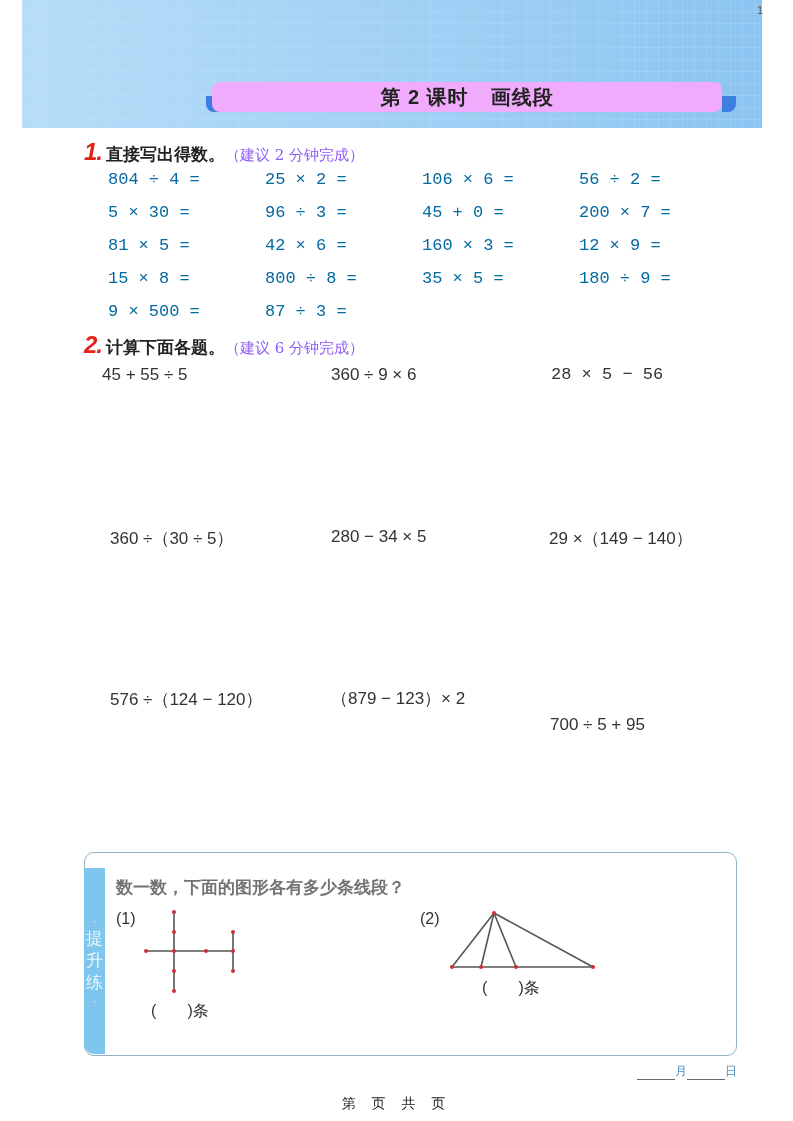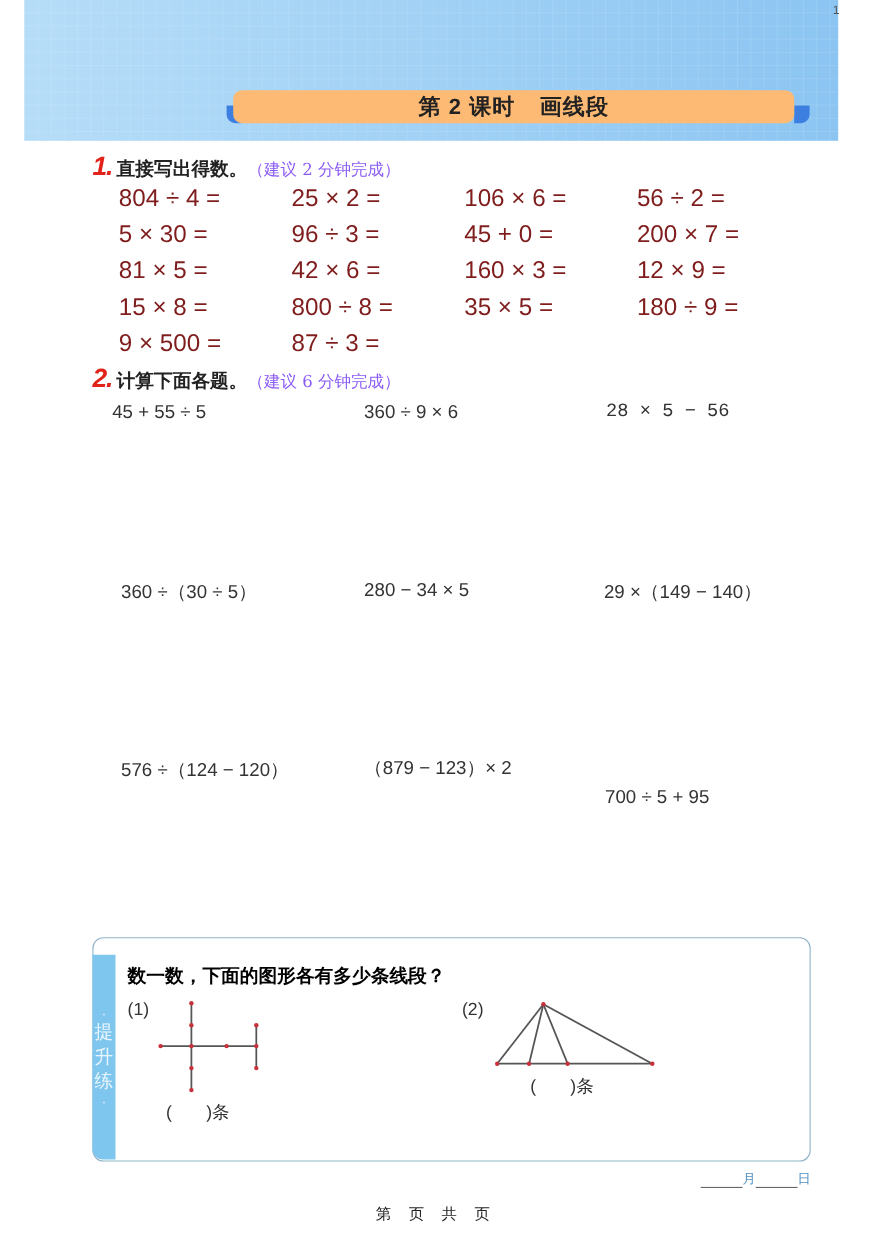--- a/index.html
+++ b/index.html
@@ -24,60 +24,60 @@
   .title-tab-left {
     position:absolute; left:206px; top:96px; width:14px; height:16px;
     background:#3d7fe0; border-radius:0 0 0 8px;
   }
   .title-tab-right {
     position:absolute; left:722px; top:96px; width:14px; height:16px;
     background:#3d7fe0; border-radius:0 0 8px 0;
   }
   .title-bar {
     position:absolute; left:212px; top:82px; width:510px; height:30px;
-    background:#fdba74; border-radius:8px;
+    background:#f0abfc; border-radius:8px;
     display:flex; align-items:center; justify-content:center;
     font-size:20px; font-weight:bold; color:#222; letter-spacing:1px;
   }
   .title-bar .gap { display:inline-block; width:22px; }
 
   .q-head {
     position:absolute; left:84px; display:flex; align-items:baseline;
   }
   .q-num {
     color:#e2231a; font-weight:bold; font-size:24px; font-style:italic;
     margin-right:4px; letter-spacing:-1px;
   }
   .q-title { font-size:17px; font-weight:bold; color:#222; }
   .q-note { font-size:15px; color:#8b5cf6; font-family:"DejaVu Serif", serif; }
 
   .oral-grid {
     position:absolute; left:108px; top:168px; width:640px;
     display:grid; grid-template-columns:157px 157px 157px 157px;
     row-gap:10px;
   }
-  .oral-item { font-size:22px; height:23px; line-height:23px; color:#7f1d1d; white-space:nowrap; }
+  .oral-item { font-size:17px; height:23px; line-height:23px; color:#0369a1; white-space:nowrap;font-family:Liberation Mono, monospace; }
 
   .calc-item {
     position:absolute; font-size:17px; color:#333; white-space:nowrap;
   }
 
   .ext-box {
     position:absolute; left:84px; top:852px; width:651px; height:202px;
     border:1.5px solid #8fb3c8; border-radius:10px; background:#fff;
   }
   .ext-side {
     position:absolute; left:84px; top:868px; width:21px; height:186px;
     background:#7fc6ee; border-radius:0 0 0 10px;
     display:flex; flex-direction:column; align-items:center; justify-content:center;
     color:#eaf6fd; font-size:17px; line-height:22px;
   }
   .ext-side .dot { font-size:12px; line-height:14px; }
   .ext-title {
-    position:absolute; left:116px; top:876px; font-size:17px; font-weight:bold; color:#000000;
+    position:absolute; left:116px; top:876px; font-size:17px; font-weight:bold; color:#737373;
   }
   .sub-label { position:absolute; font-size:16px; color:#333; }
   .answer-blank { position:absolute; font-size:16px; color:#333; white-space:pre; }
 
   .date-line {
     position:absolute; left:637px; top:1063px; font-size:12px; color:#4f8fc0;
     display:flex; align-items:flex-end;
   }
   .date-line .blank { display:inline-block; width:38px; border-bottom:1px solid #666; height:13px; }
   .page-footer {

